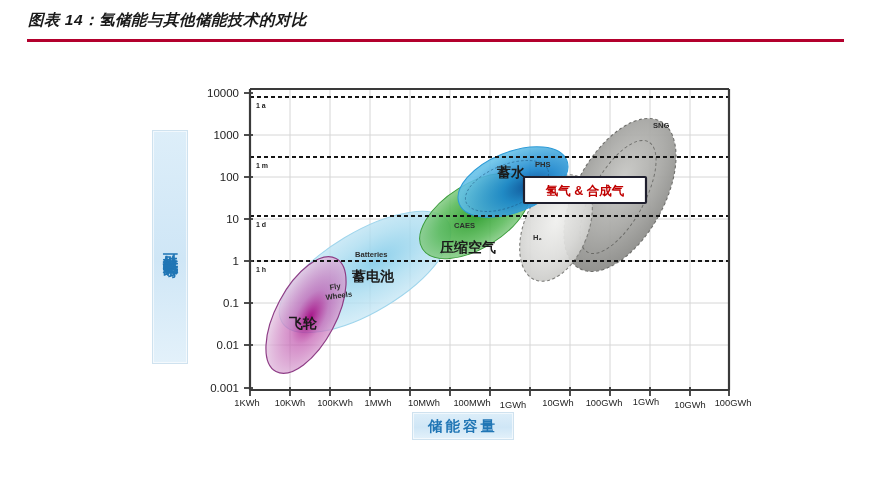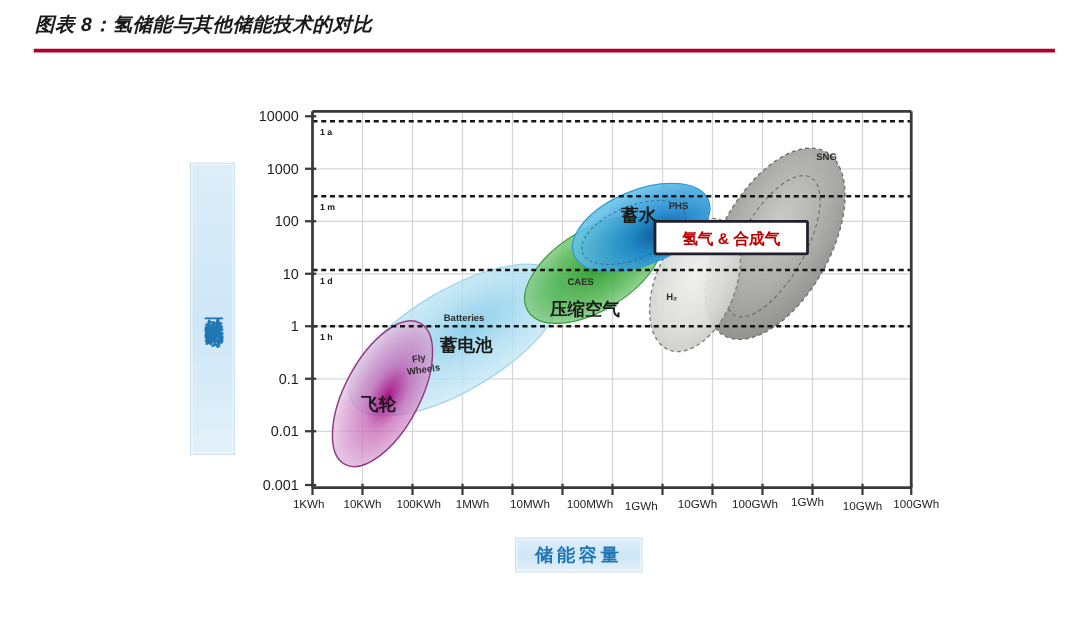--- a/index.html
+++ b/index.html
@@ -31,21 +31,21 @@
   }
   #y-axis-chip{
     left:152px;top:130px;width:34px;height:232px;
     display:flex;align-items:center;justify-content:center;
   }
   #y-axis-chip .vtxt{
     writing-mode:vertical-rl;text-orientation:upright;
     font-size:15px;line-height:1.12;letter-spacing:1px;
   }
   #x-axis-chip{
-    left:412px;top:430px;width:100px;height:26px;
+    left:412px;top:412px;width:100px;height:26px;
     display:flex;align-items:center;justify-content:center;
     font-size:14.5px;letter-spacing:3px;text-align:right;
   }
 
   
   #plot-wrap{position:absolute;left:0;top:0;width:871px;height:495px;}
   svg{display:block;}
 
   .ytick-label{
     font-size:11.5px;fill:#1d1d1d;text-anchor:end;
@@ -70,21 +70,21 @@
   .callout-text{
     font-size:12.5px;font-weight:bold;fill:#c00000;
     font-family:"Liberation Sans",sans-serif;text-anchor:middle;
   }
 </style>
 </head>
 <body>
 
 <div id="page">
 
-  <div class="title">图表 8：氢储能与其他储能技术的对比</div>
+  <div class="title">图表 14：氢储能与其他储能技术的对比</div>
   <div class="title-rule"></div>
 
   <div class="chip" id="y-axis-chip">
     <span class="vtxt">可持续供电时长每小时</span>
   </div>
 
   <div class="chip" id="x-axis-chip">
     <span>储能容量</span>
   </div>
 

